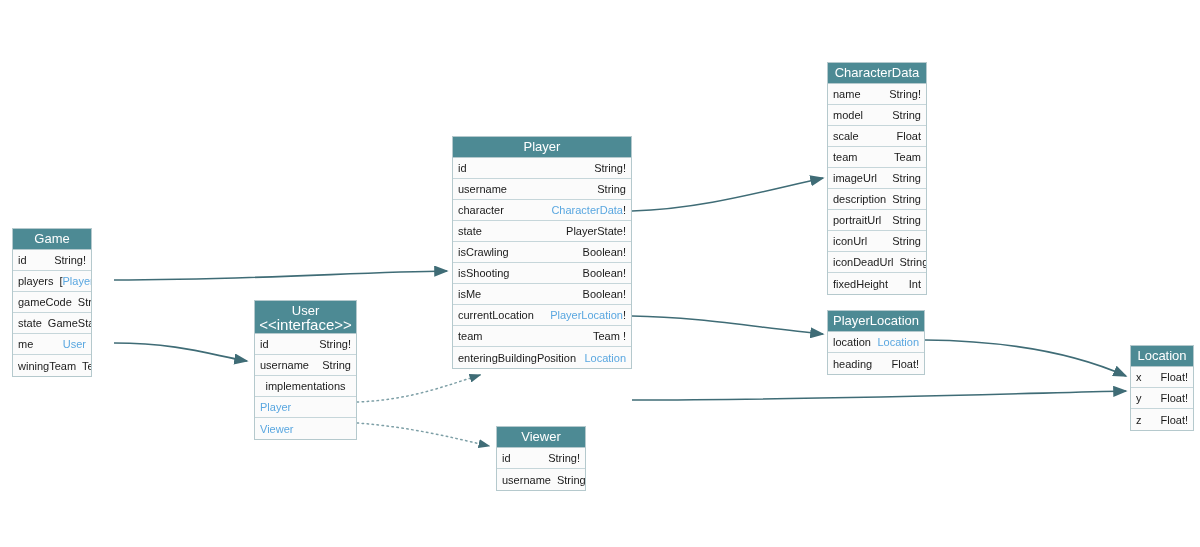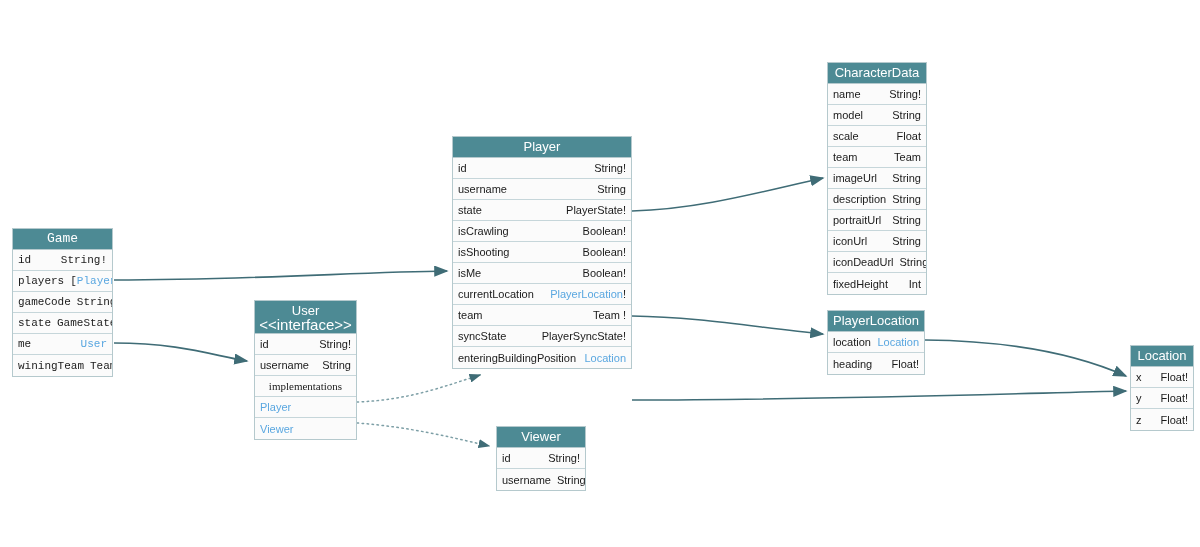--- a/index.html
+++ b/index.html
@@ -71,21 +71,20 @@
   }
   .row .fname {
     text-align: left;
   }
   .row .ftype {
     text-align: right;
     padding-left: 6px;
   }
   .row.center {
     justify-content: flex-start;
-    font-family: Liberation Serif, serif;
   }
   .row.center .fname {
     width: 100%;
     text-align: center;
   }
   .row.link .fname {
     color: #5aa7e0;
   }
   .ftype .ref {
     color: #5aa7e0;
@@ -122,21 +121,21 @@
 
     <path d="M925,340 C1030,341 1090,360 1126,376" fill="none" stroke="#3f6c76" stroke-width="1.6" marker-end="url(#arw)"></path>
 
     <path d="M632,400 C820,400 1000,394 1126,391" fill="none" stroke="#3f6c76" stroke-width="1.6" marker-end="url(#arw)"></path>
 
     <path d="M357,402 C410,400 445,386 480,375" fill="none" stroke="#7d9fa6" stroke-width="1.5" stroke-dasharray="1.5,3.5" stroke-linecap="round" marker-end="url(#arwd)"></path>
 
     <path d="M357,423 C410,427 450,437 489,446" fill="none" stroke="#7d9fa6" stroke-width="1.5" stroke-dasharray="1.5,3.5" stroke-linecap="round" marker-end="url(#arwd)"></path>
   </svg>
 
-  <div class="entity" style="left:12px; top:228px; width:101px;font-family:Liberation Mono, monospace;">
+  <div class="entity" style="left:12px; top:228px; width:80px;">
     <div class="entity-header">Game</div>
     <div class="row">
       <span class="fname">id</span>
       <span class="ftype">String!</span>
     </div>
     <div class="row">
       <span class="fname">players</span>
       <span class="ftype"><span class="brk">[</span><span class="ref">Player</span><span class="brk">!]</span></span>
     </div>
     <div class="row">
@@ -185,20 +184,24 @@
     <div class="entity-header">Player</div>
     <div class="row">
       <span class="fname">id</span>
       <span class="ftype">String!</span>
     </div>
     <div class="row">
       <span class="fname">username</span>
       <span class="ftype">String</span>
     </div>
     <div class="row">
+      <span class="fname">character</span>
+      <span class="ftype"><span class="ref">CharacterData</span><span class="bang">!</span></span>
+    </div>
+    <div class="row">
       <span class="fname">state</span>
       <span class="ftype">PlayerState!</span>
     </div>
     <div class="row">
       <span class="fname">isCrawling</span>
       <span class="ftype">Boolean!</span>
     </div>
     <div class="row">
       <span class="fname">isShooting</span>
       <span class="ftype">Boolean!</span>
@@ -209,24 +212,20 @@
     </div>
     <div class="row">
       <span class="fname">currentLocation</span>
       <span class="ftype"><span class="ref">PlayerLocation</span><span class="bang">!</span></span>
     </div>
     <div class="row">
       <span class="fname">team</span>
       <span class="ftype">Team !</span>
     </div>
     <div class="row">
-      <span class="fname">syncState</span>
-      <span class="ftype">PlayerSyncState!</span>
-    </div>
-    <div class="row">
       <span class="fname">enteringBuildingPosition</span>
       <span class="ftype"><span class="ref">Location</span></span>
     </div>
   </div>
 
   <div class="entity" style="left:827px; top:62px; width:100px;">
     <div class="entity-header">CharacterData</div>
     <div class="row">
       <span class="fname">name</span>
       <span class="ftype">String!</span>

